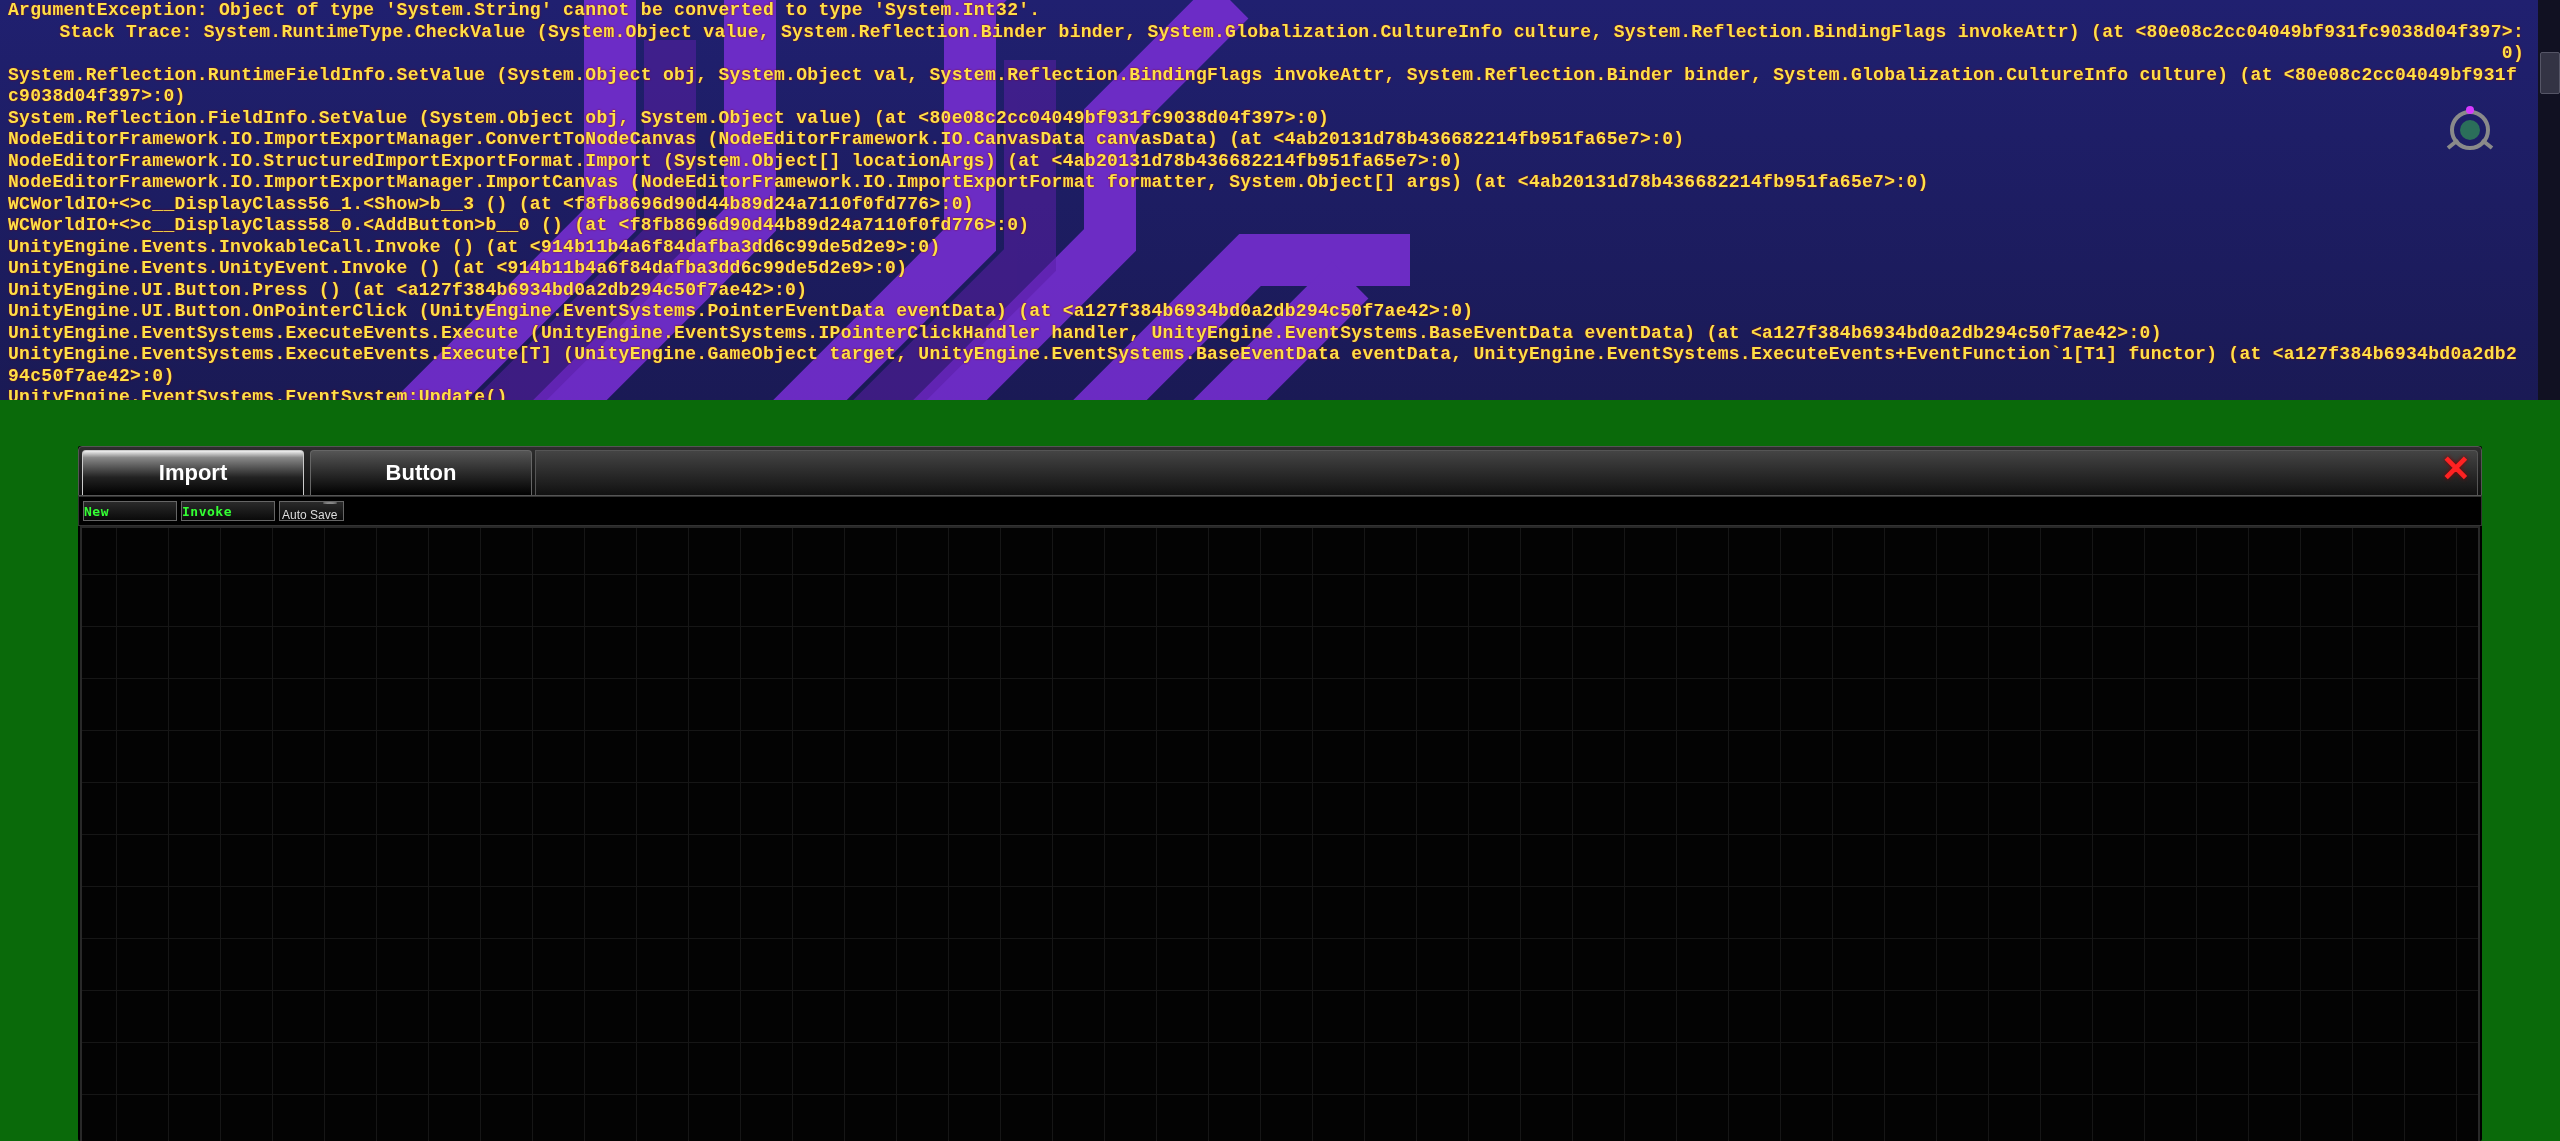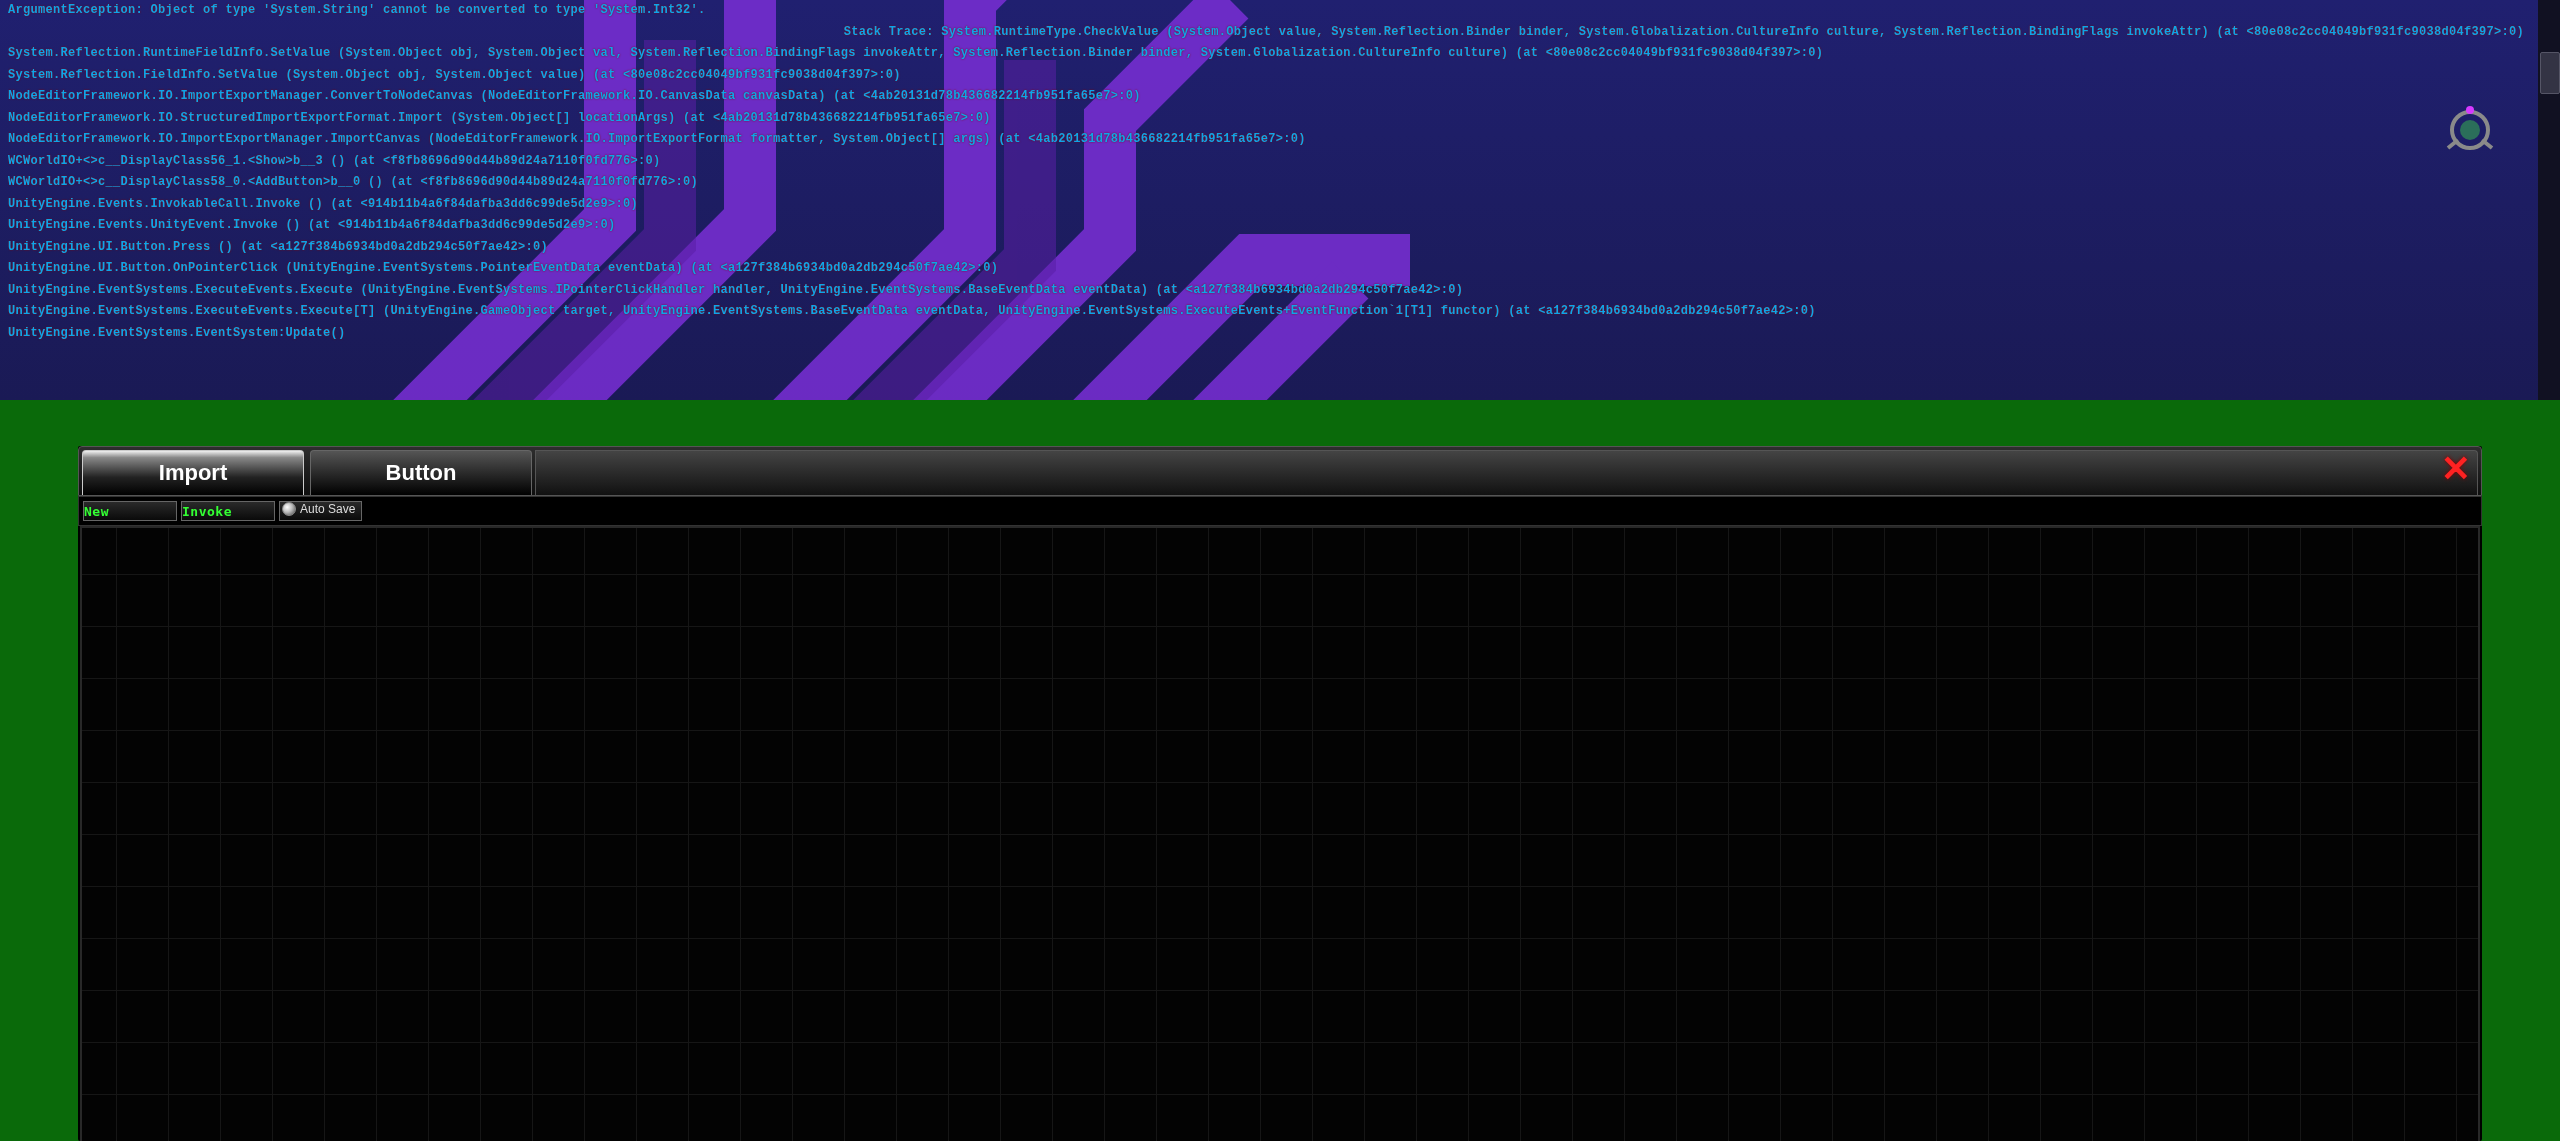--- a/index.html
+++ b/index.html
@@ -31,24 +31,24 @@
     z-index: 0;
   }
   
   .console {
     position: absolute;
     top: 0; left: 8px;
     width: 2516px;
     height: 400px;
     z-index: 2;
     overflow: hidden;
-    font-size: 12px;
+    font-size: 18px;
     line-height: 21.5px;
     font-weight: 700;
-    color: #0ea5e9;
+    color: #fde047;
     text-shadow: 0 0 2px #8b0000;
     white-space: pre-wrap;
     word-break: break-all;
     letter-spacing: 0.3px;
   }
   .console .line { display: block; }
   .console .indent { padding-left: 48px; text-align: right; }
   
   .console-scrollbar {
     position: absolute;
@@ -159,29 +159,30 @@
     font-family: monospace;
     font-size: 13px;
     font-weight: 700;
     display: flex;
     align-items: center;
     justify-content: flex-start;
     letter-spacing: 0.5px;
   }
   .autosave {
     display: flex;
-    align-items: flex-start;
+    align-items: flex-end;
     height: 18px;
     background: linear-gradient(180deg, #2a2a2a 0%, #0a0a0a 100%);
     border: 1px solid #666;
     padding: 0 6px 0 2px;
     gap: 4px;
     font-family: Arial, sans-serif;
     font-size: 12px;
     color: #ddd;
+    flex-direction: column;
   }
   .autosave .radio {
     width: 12px; height: 12px;
     border-radius: 50%;
     background: radial-gradient(circle at 35% 35%, #fff 0%, #bbb 45%, #444 100%);
     border: 1px solid #888;
   }
   
   .canvas {
     position: relative;

